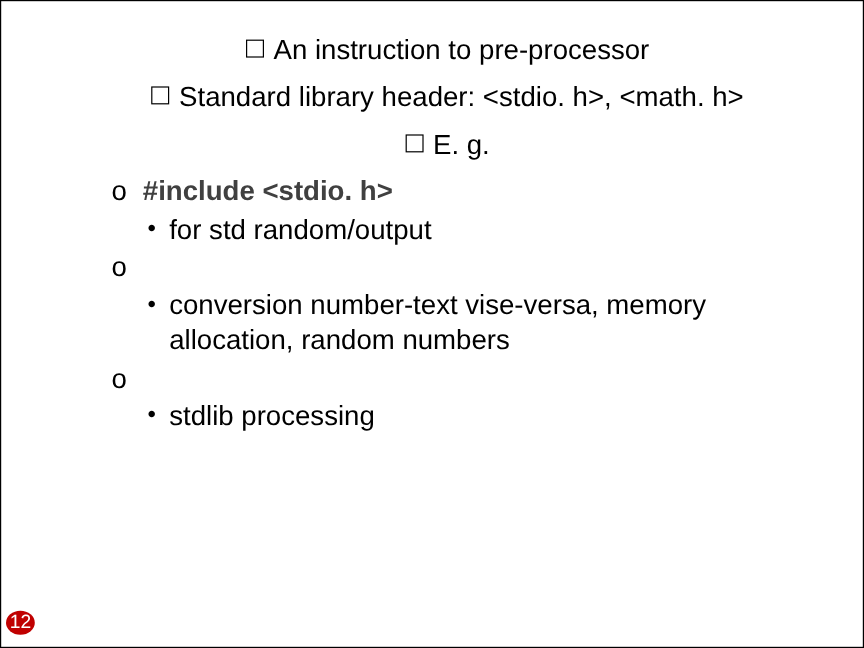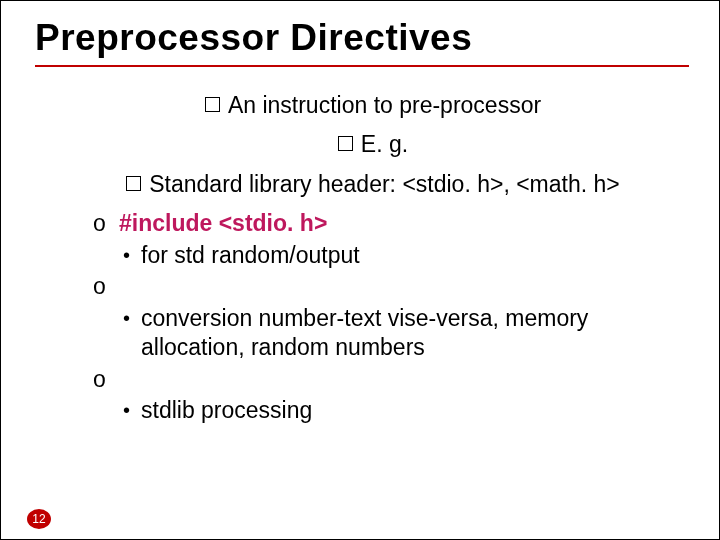--- a/index.html
+++ b/index.html
@@ -41,71 +41,70 @@
   .sub-row {
     display: flex;
     align-items: flex-start;
     margin: 2px 0;
   }
   .circle-marker {
     flex: 0 0 26px;
     color: #000;
     font-family: Arial, sans-serif;
   }
-  .include-line { font-family: Verdana, Geneva, sans-serif; font-weight: bold; color: #be185d; }
+  .include-line { font-family: Verdana, Geneva, sans-serif; font-weight: bold; color: #404040; }
   .sub-sub {
     margin-left: 88px;
     font-size: 23px;
     line-height: 1.28;
   }
   .sub-sub-row {
     display: flex;
     align-items: flex-start;
     margin: 2px 0;
     padding-right: 30px;
   }
   .dot-marker {
     flex: 0 0 18px;
     font-size: 20px;
     line-height: 1.4;
   }
   .page-num {
     position: absolute;
-    left: 26px;
+    left: 4px;
     bottom: 10px;
     width: 24px; height: 20px;
     border-radius: 50%;
     background: #c00000;
     color: #fff;
-    font-size: 12px;
+    font-size: 16px;
     display: flex;
     align-items: center;
     justify-content: center;
   }
 </style>
 </head>
 <body>
 
 <div class="slide">
 
-  <h1 class="title">Preprocessor Directives</h1>
 
   <div class="bullet-row">
     <span class="bullet-box"></span>
     <span>An instruction to pre-processor</span>
   </div>
 
   <div class="bullet-row">
     <span class="bullet-box"></span>
-    <span>E. g.</span>
+    <span>Standard library header: &lt;stdio. h&gt;, &lt;math. h&gt;</span>
   </div>
 
   <div class="bullet-row">
     <span class="bullet-box"></span>
-    <span>Standard library header: &lt;stdio. h&gt;, &lt;math. h&gt;</span>
+    <span>E. g.</span>
   </div>
 
   <div class="sub-list">
     <div class="sub-row">
       <span class="circle-marker">o</span>
       <span class="include-line">#include &lt;stdio. h&gt;</span>
     </div>
   </div>
   <div class="sub-sub">
     <div class="sub-sub-row">

